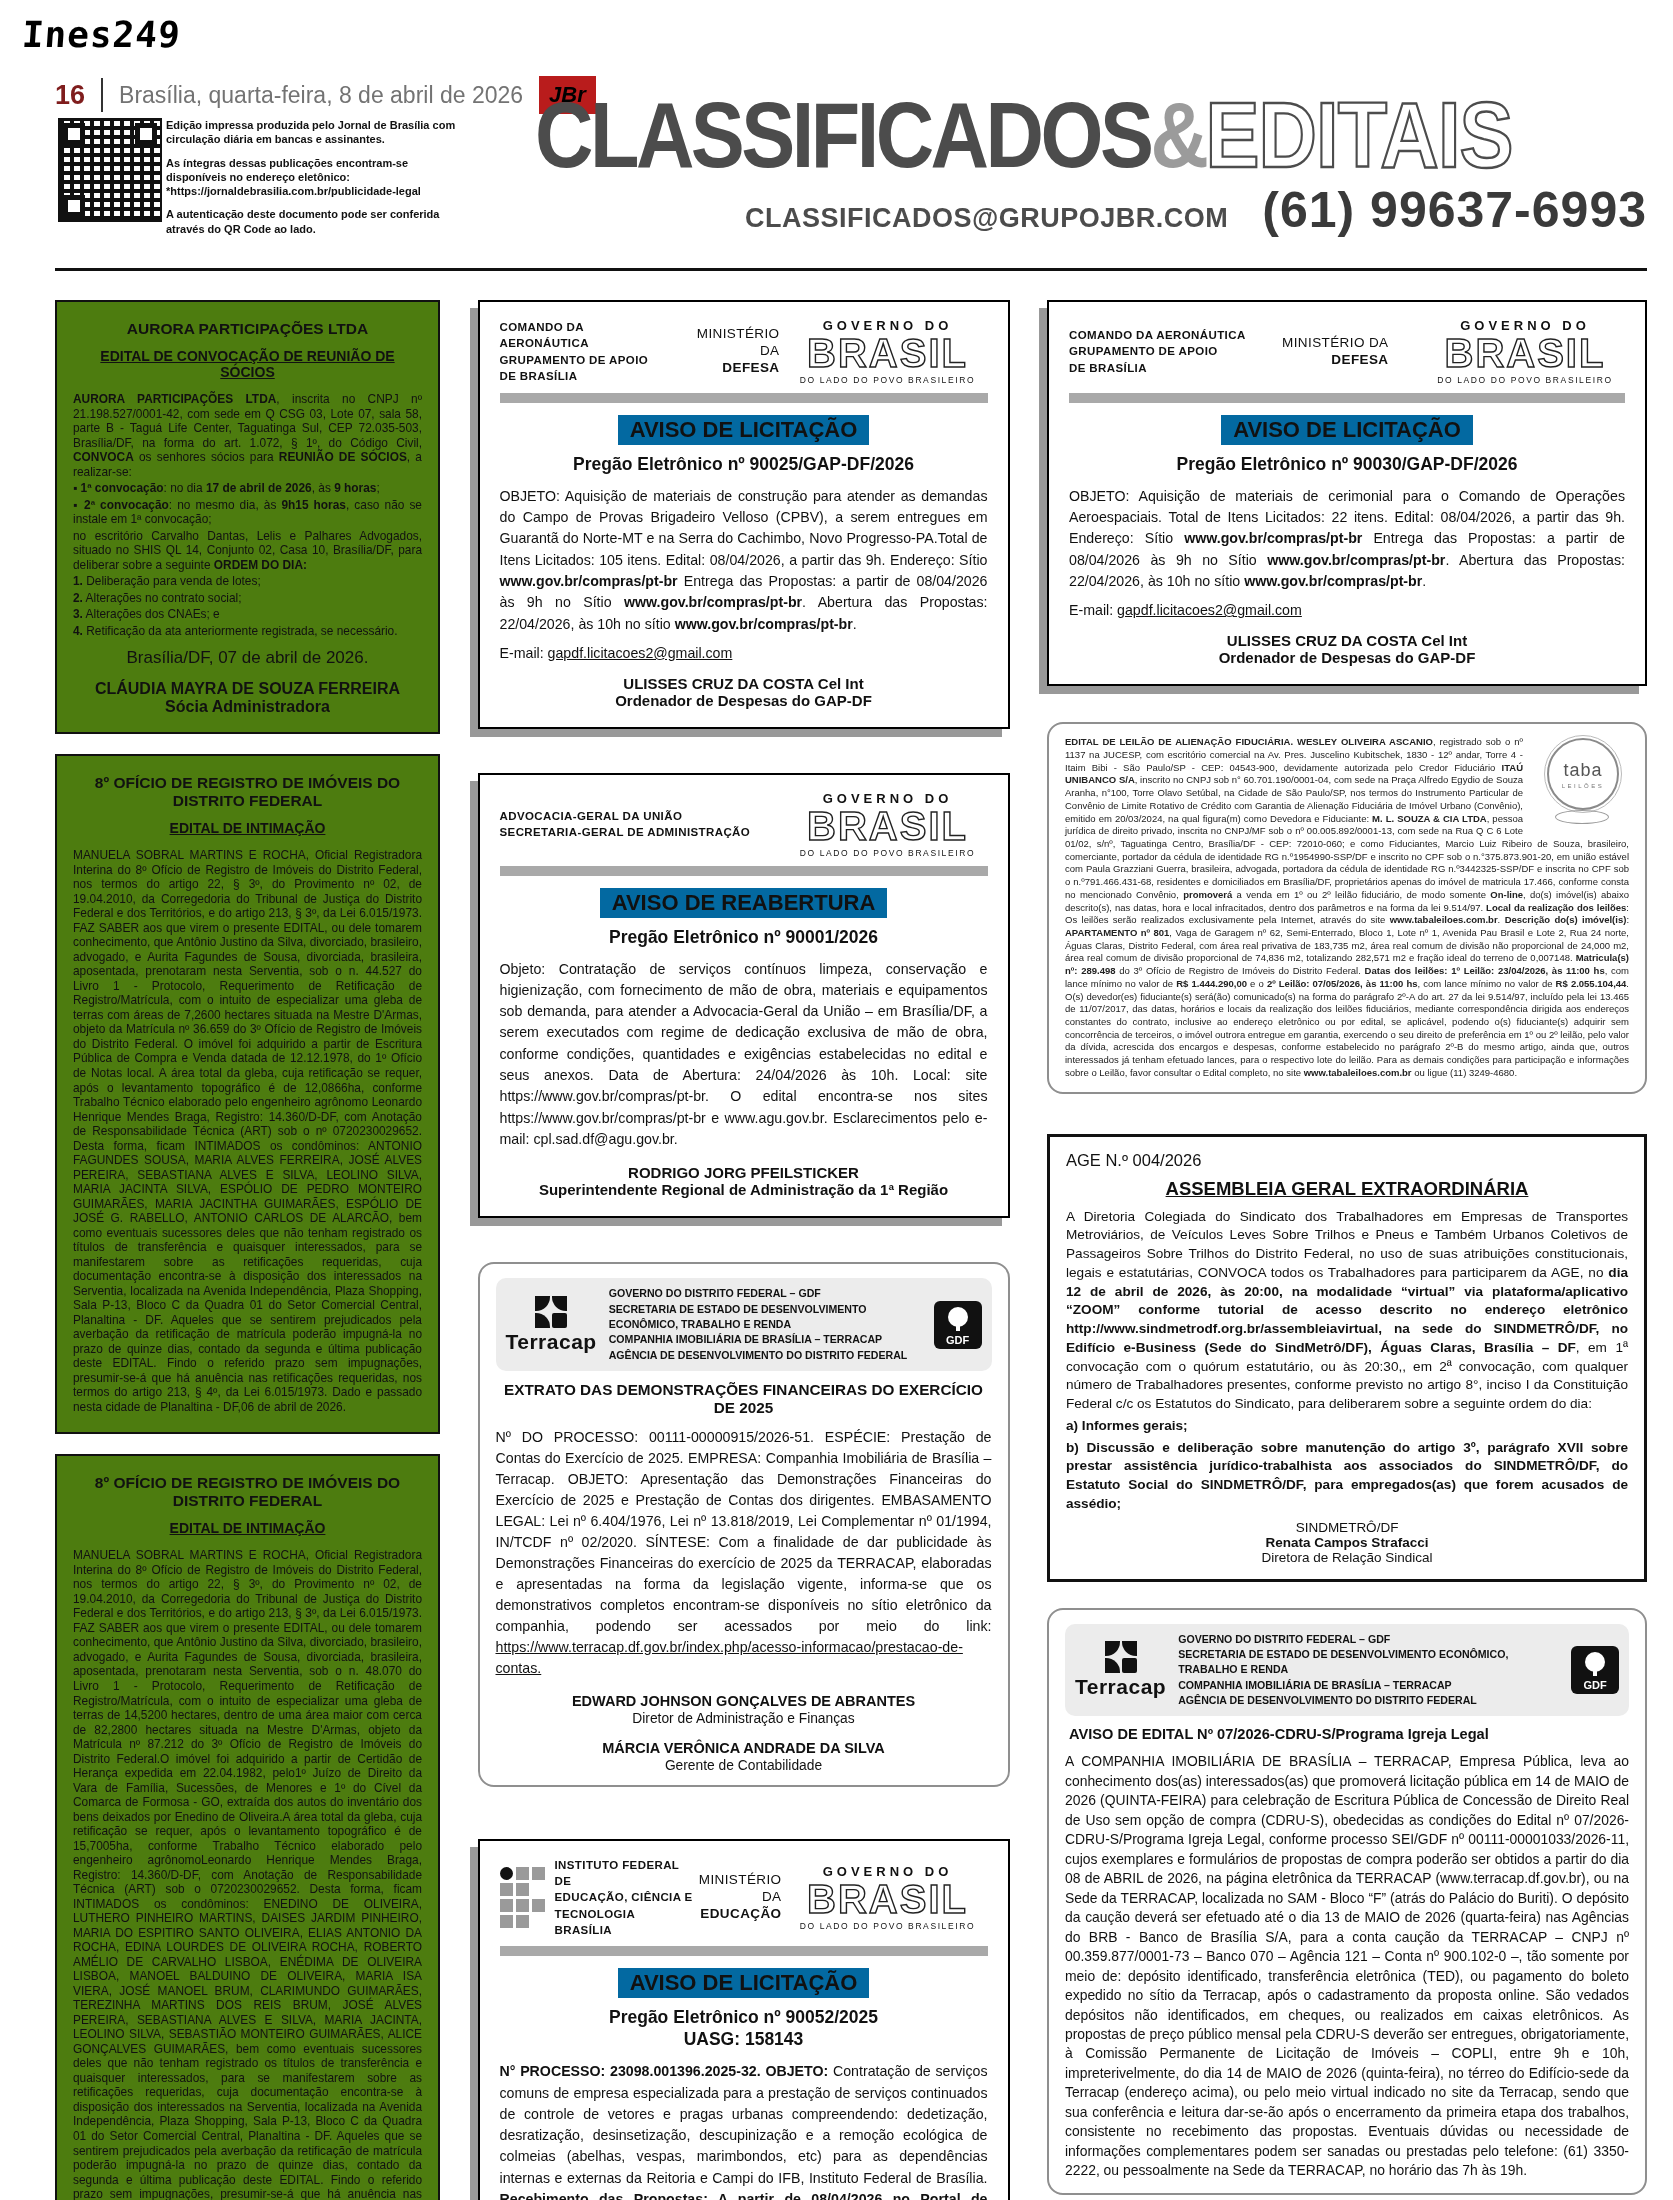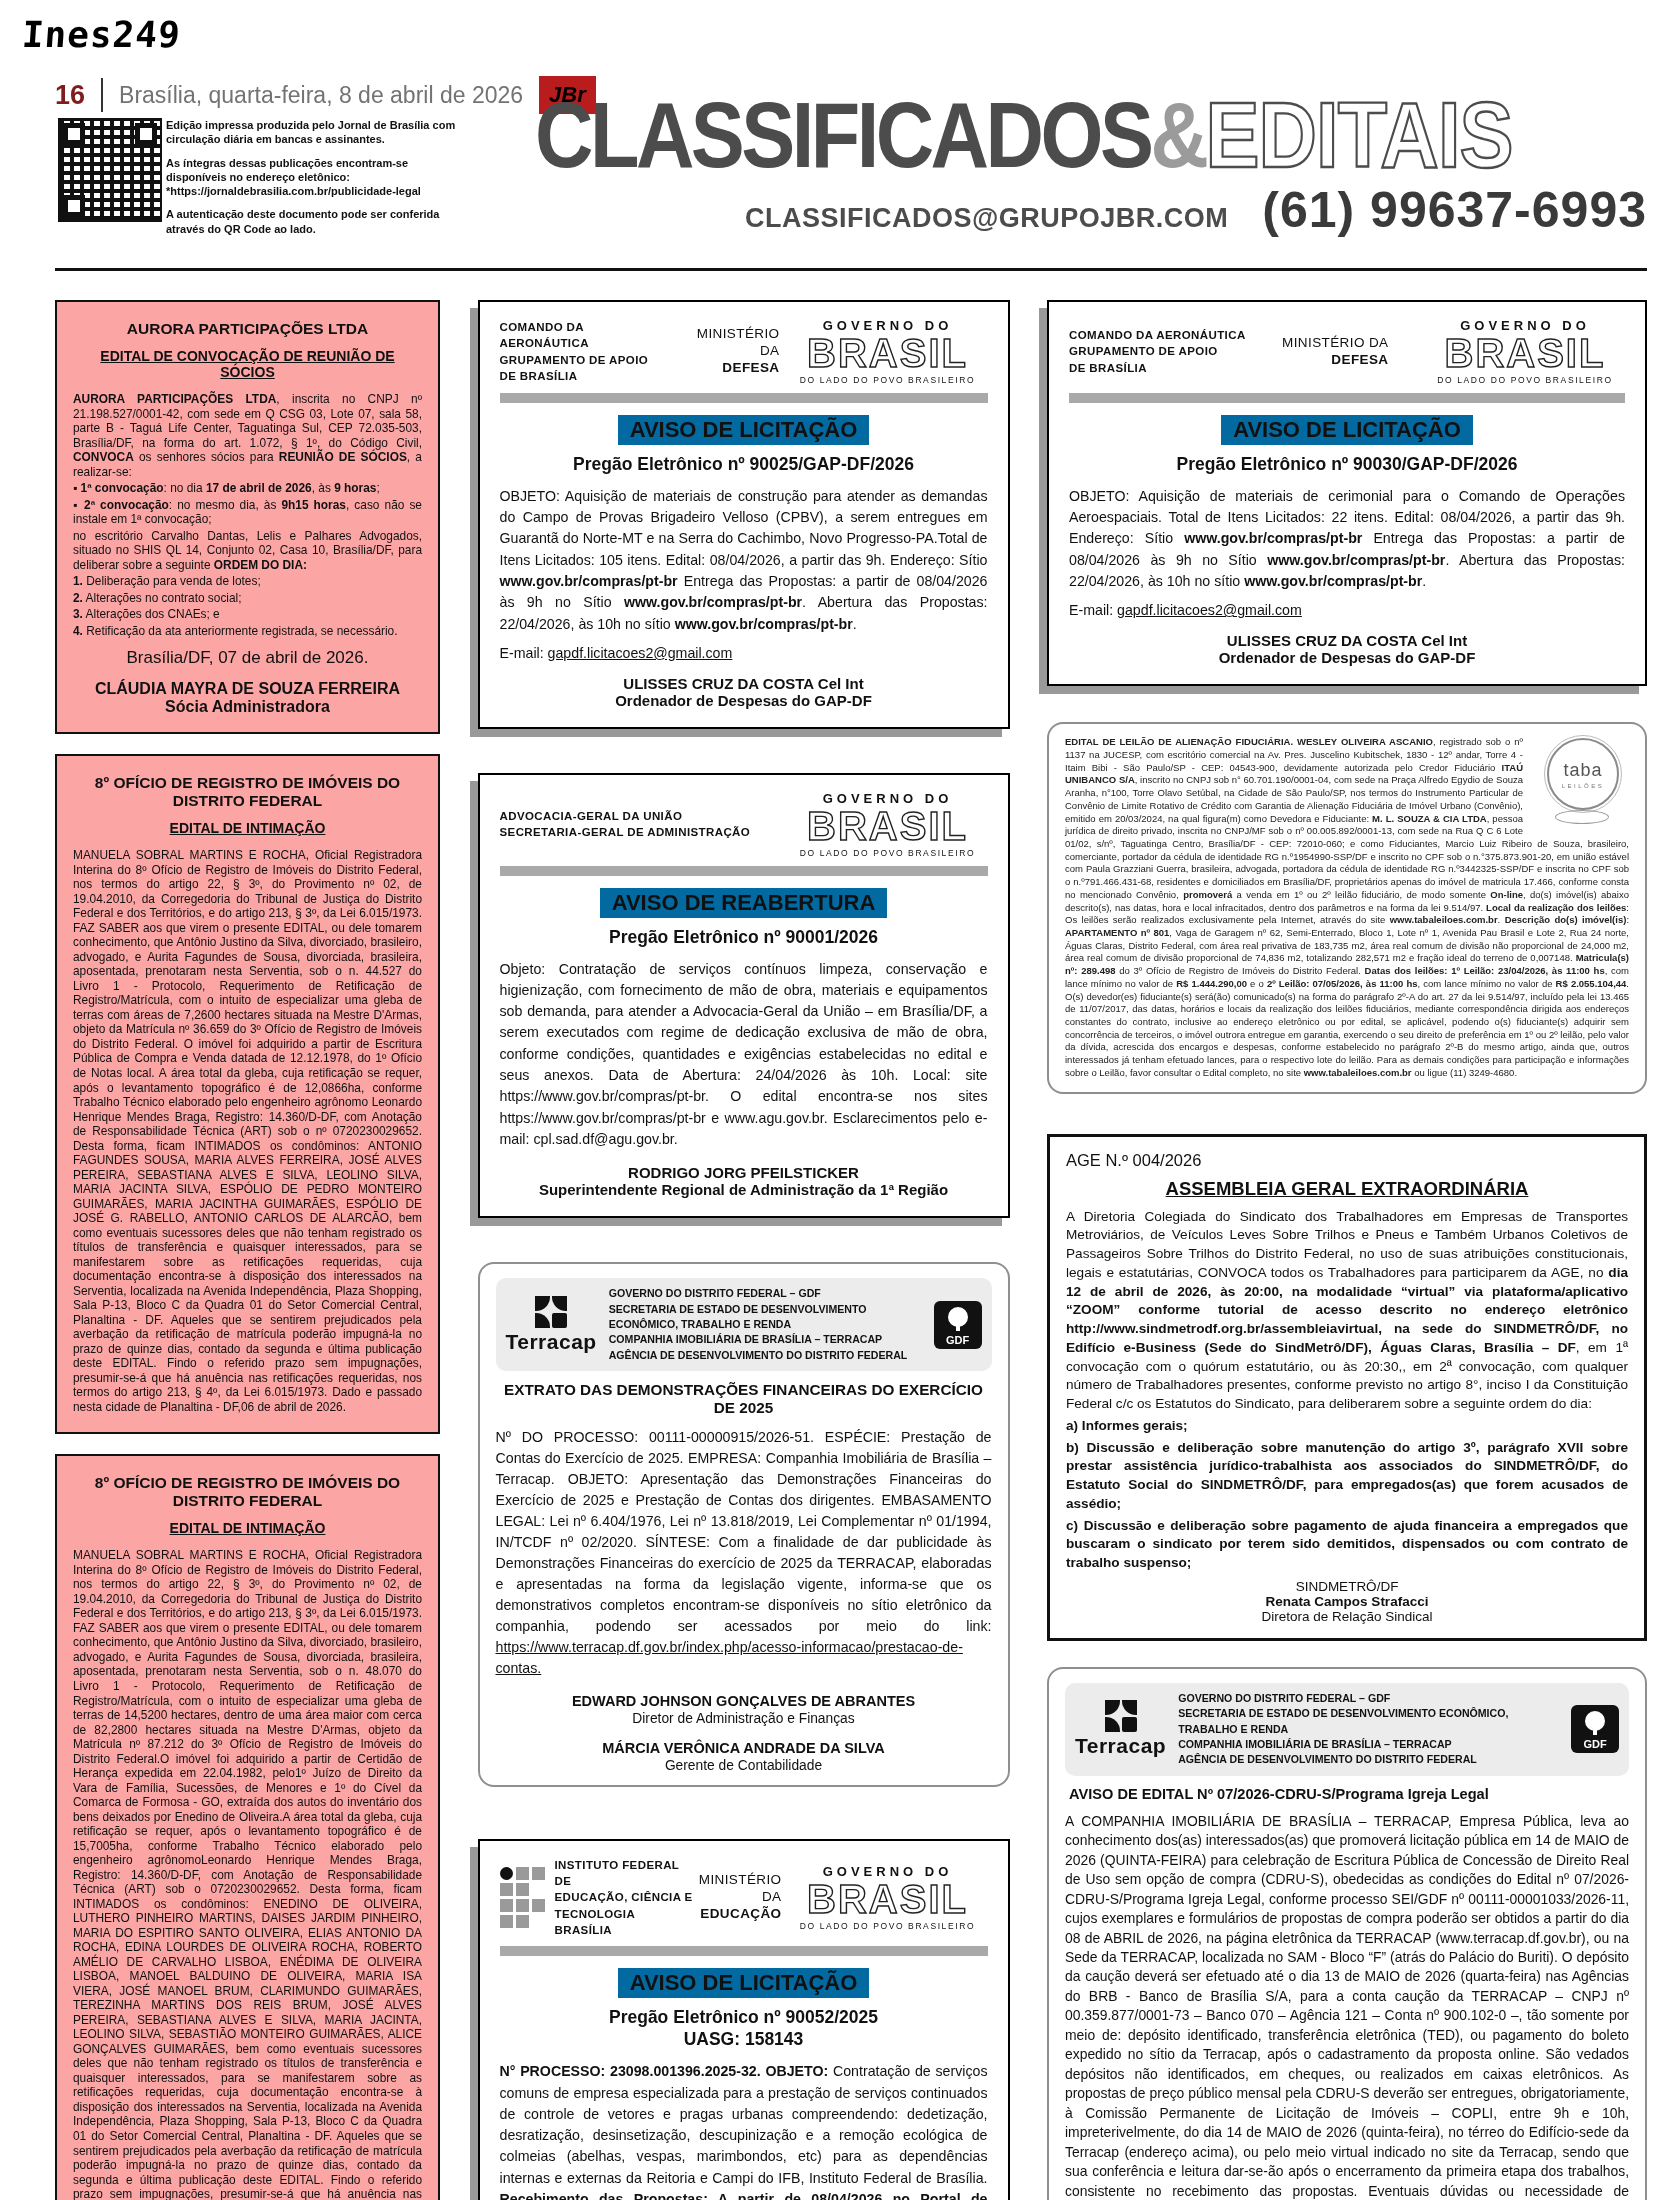--- a/index.html
+++ b/index.html
@@ -30,21 +30,21 @@
   .big-title .amp{color:#9b9b9b;}
   .big-title .outline{color:#fff;-webkit-text-stroke:2.4px #4c4c4c;letter-spacing:-1px;}
   .contact{display:flex;justify-content:flex-end;align-items:baseline;gap:34px;margin-top:2px;}
   .contact .email{font-size:27px;font-weight:800;color:#4c4c4c;letter-spacing:.5px;}
   .contact .phone{font-size:50px;font-weight:900;color:#3a3a3a;letter-spacing:1px;}
   .page-rule{position:absolute;top:268px;left:55px;width:1592px;height:3px;background:#111;}
   
   .cols{position:absolute;top:300px;left:55px;width:1592px;display:flex;justify-content:space-between;}
   .c1{width:385px;} .c2{width:532px;} .c3{width:600px;}
   
-  .box1{border:2px solid #111;padding:14px 16px 16px;margin-bottom:20px;background:#fca5a5;}
+  .box1{border:2px solid #111;padding:14px 16px 16px;margin-bottom:20px;background:#4d7c0f;}
   .box1 .t{font-size:15.5px;font-weight:800;text-align:center;margin:4px 0 10px;}
   .box1 .st{font-size:14px;font-weight:800;text-align:center;text-decoration:underline;margin:0 auto 12px;max-width:300px;}
   .smallbody{font-size:11.9px;line-height:1.22;text-align:justify;}
   .smallbody p{margin:0 0 2px 0;}
   .centerline{text-align:center;margin-top:10px;font-size:17px;}
   .sig{text-align:center;margin-top:12px;}
   .sig .nm{font-weight:800;display:block;}
   .sig .rl{font-weight:800;display:block;}
   
   .gov{border:2px solid #000;box-shadow:-8px 8px 0 #999;padding:16px 20px 18px;background:#fff;margin-bottom:44px;}
@@ -369,21 +369,20 @@
         </div>
       </div>
 
       <div class="age">
         <div class="ref">AGE N.º 004/2026</div>
         <div class="t">ASSEMBLEIA GERAL EXTRAORDINÁRIA</div>
         <div class="agebody">
           <p>A Diretoria Colegiada do Sindicato dos Trabalhadores em Empresas de Transportes Metroviários, de Veículos Leves Sobre Trilhos e Pneus e Também Urbanos Coletivos de Passageiros Sobre Trilhos do Distrito Federal, no uso de suas atribuições constitucionais, legais e estatutárias, CONVOCA todos os Trabalhadores para participarem da AGE, no <b>dia 12 de abril de 2026, às 20:00, na modalidade “virtual” via plataforma/aplicativo “ZOOM” conforme tutorial de acesso descrito no  endereço eletrônico http://www.sindmetrodf.org.br/assembleiavirtual, na sede do SINDMETRÔ/DF, no Edifício e-Business (Sede do SindMetrô/DF), Águas Claras, Brasília – DF</b>, em 1ª convocação com o quórum estatutário, ou às 20:30,, em 2ª convocação, com qualquer número de Trabalhadores presentes, conforme previsto no artigo 8°, inciso I da Constituição Federal c/c os Estatutos do Sindicato, para deliberarem sobre a seguinte ordem do dia:</p>
           <p><b>a)   Informes gerais;</b></p>
           <p><b>b)   Discussão e deliberação sobre manutenção do artigo 3º, parágrafo XVII sobre prestar assistência jurídico-trabalhista aos associados do SINDMETRÔ/DF, do Estatuto Social do SINDMETRÔ/DF, para empregados(as) que forem acusados de assédio;</b></p>
-          <p><b>c)   Discussão e deliberação sobre pagamento de ajuda financeira a empregados que buscaram o sindicato por terem sido demitidos, dispensados ou com contrato de trabalho suspenso;</b></p>
         </div>
         <div class="sig">
           <span class="nm">SINDMETRÔ/DF</span>
           <span class="nm b">Renata Campos Strafacci</span>
           <span class="nm">Diretora de Relação Sindical</span>
         </div>
       </div>
 
       <div class="round">
         <div class="thead">

